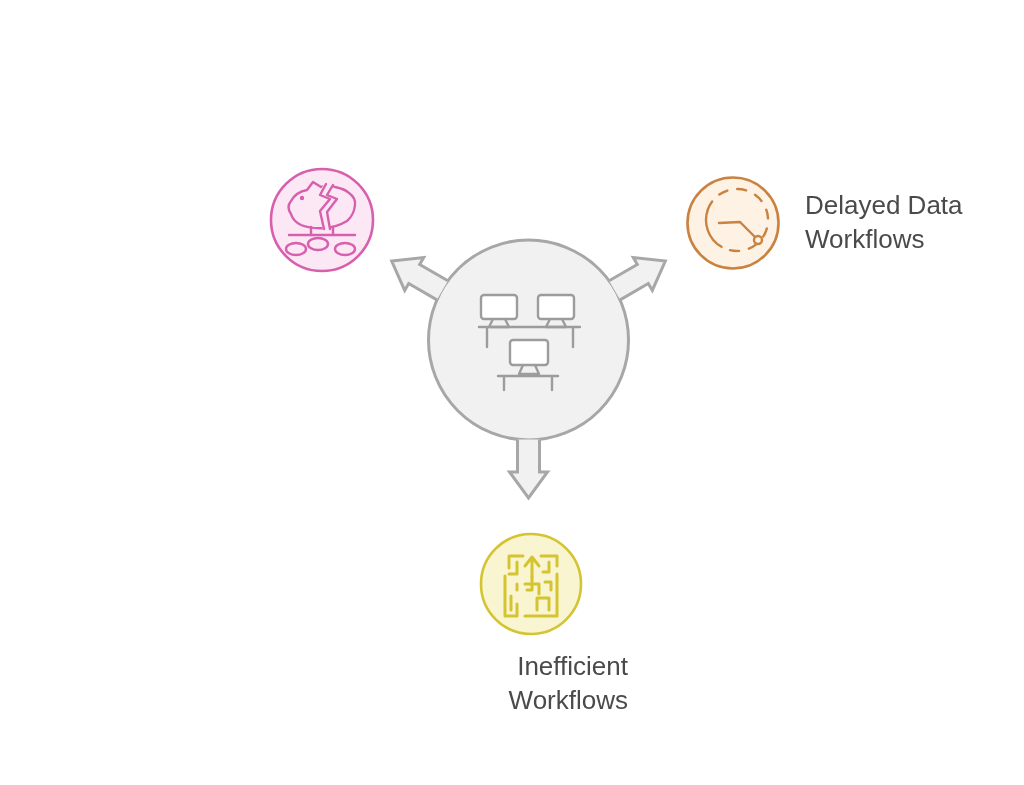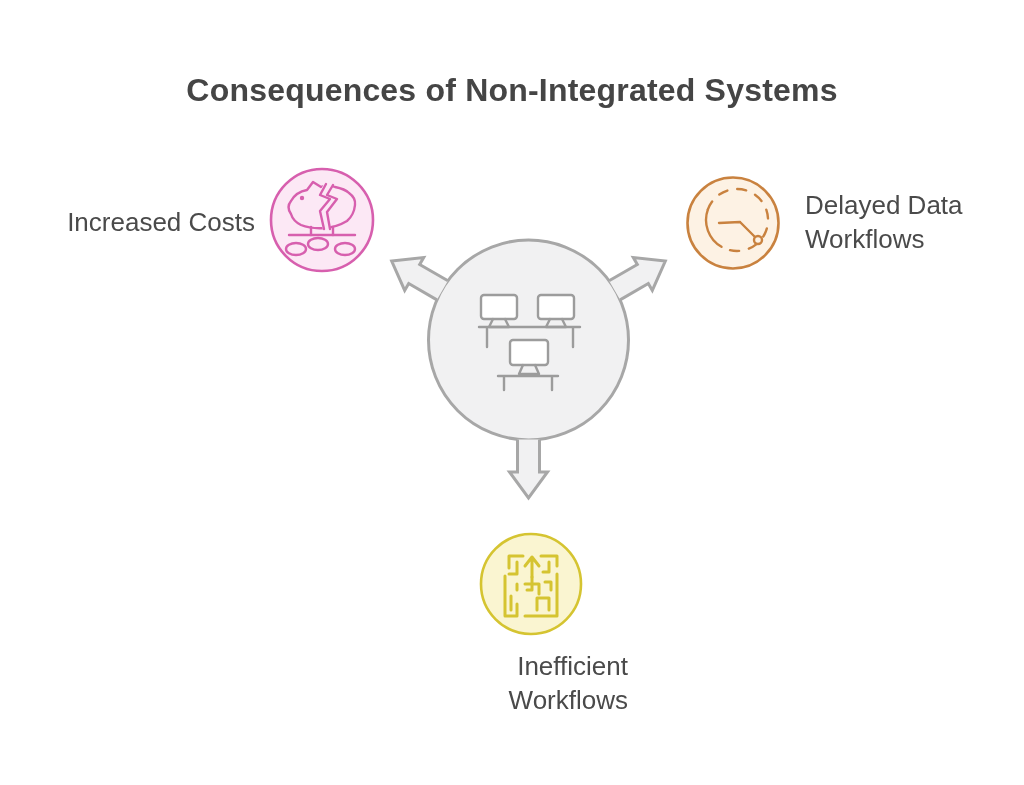--- a/index.html
+++ b/index.html
@@ -42,21 +42,20 @@
 
   
   .circ-yellow { fill:var(--yellow-fill,#faf5d1); stroke:var(--yellow-stroke,#d5c431); stroke-width:2.6; }
   .ln-yellow   { fill:none; stroke:var(--yellow-stroke,#d5c431); stroke-width:3; stroke-linecap:round; stroke-linejoin:round; }
 </style>
 </head>
 <body>
 
 <div class="canvas">
 
-  <div class="title">Consequences of Non-Integrated Systems</div>
 
   <svg class="abs" style="left:365px; top:235px;" width="326" height="270" viewBox="0 0 326 270">
     <circle class="hub-circle" cx="163.5" cy="105" r="100"></circle>
     <g transform="translate(163.5,105)">
       <path class="hub-arrow" transform="rotate(-60)" d="M-11,-99.4 L-11,-132 L-19,-132 L0,-158 L19,-132 L11,-132 L11,-99.4"></path>
       <path class="hub-arrow" transform="rotate(60)" d="M-11,-99.4 L-11,-132 L-19,-132 L0,-158 L19,-132 L11,-132 L11,-99.4"></path>
       <path class="hub-arrow" transform="rotate(180)" d="M-11,-99.4 L-11,-132 L-19,-132 L0,-158 L19,-132 L11,-132 L11,-99.4"></path>
     </g>
     <g>
 
@@ -82,21 +81,20 @@
       <path class="ln-pink" d="M57,17 L51,28 L61,32 L51,44 L55,62"></path>
       <path class="ln-pink" d="M64,18 L58,28 L68,32 L58,45 L61,62"></path>
       <circle class="dot-pink" cx="33" cy="31" r="2.2"></circle>
       <path class="ln-pink" d="M42,60 V68 M64,60 V68"></path>
       <path class="ln-pink" d="M20,68 H86"></path>
       <ellipse class="ln-pink" cx="27" cy="82" rx="10" ry="6"></ellipse>
       <ellipse class="ln-pink" cx="49" cy="77" rx="10" ry="6"></ellipse>
       <ellipse class="ln-pink" cx="76" cy="82" rx="10" ry="6"></ellipse>
     </svg>
   </div>
-  <div class="node-label label-left">Increased Costs</div>
 
   <div class="abs" style="left:686px; top:176px;">
     <svg width="94" height="94" viewBox="0 0 94 94">
       <circle class="circ-orange" cx="47" cy="47" r="45.5"></circle>
       <path class="dash-orange" d="M21.9,33.4 A31,31 0 1 1 35.5,70.8"></path>
       <path class="ln-orange" d="M35.5,70.8 A31,31 0 0 1 21.9,33.4"></path>
       <path class="ln-orange" d="M54,46 L33,47 M54,46 L69,61"></path>
       <circle class="ring-orange" cx="72" cy="64" r="4"></circle>
     </svg>
   </div>

